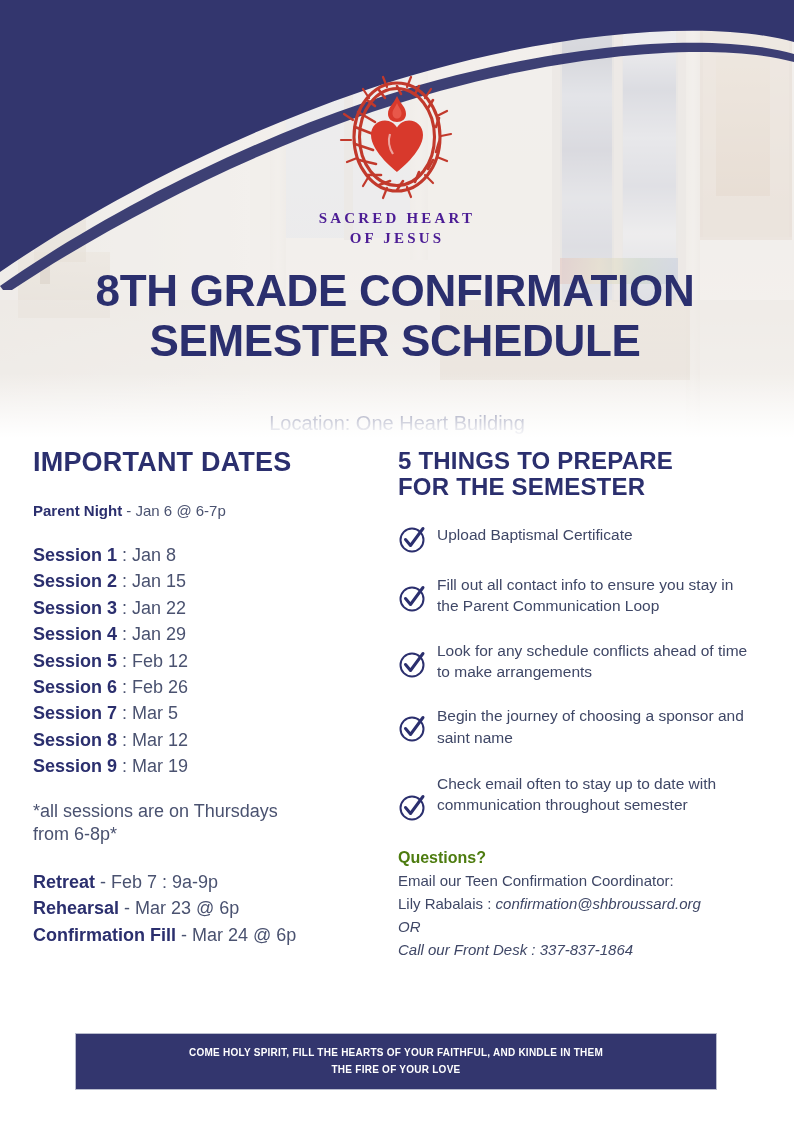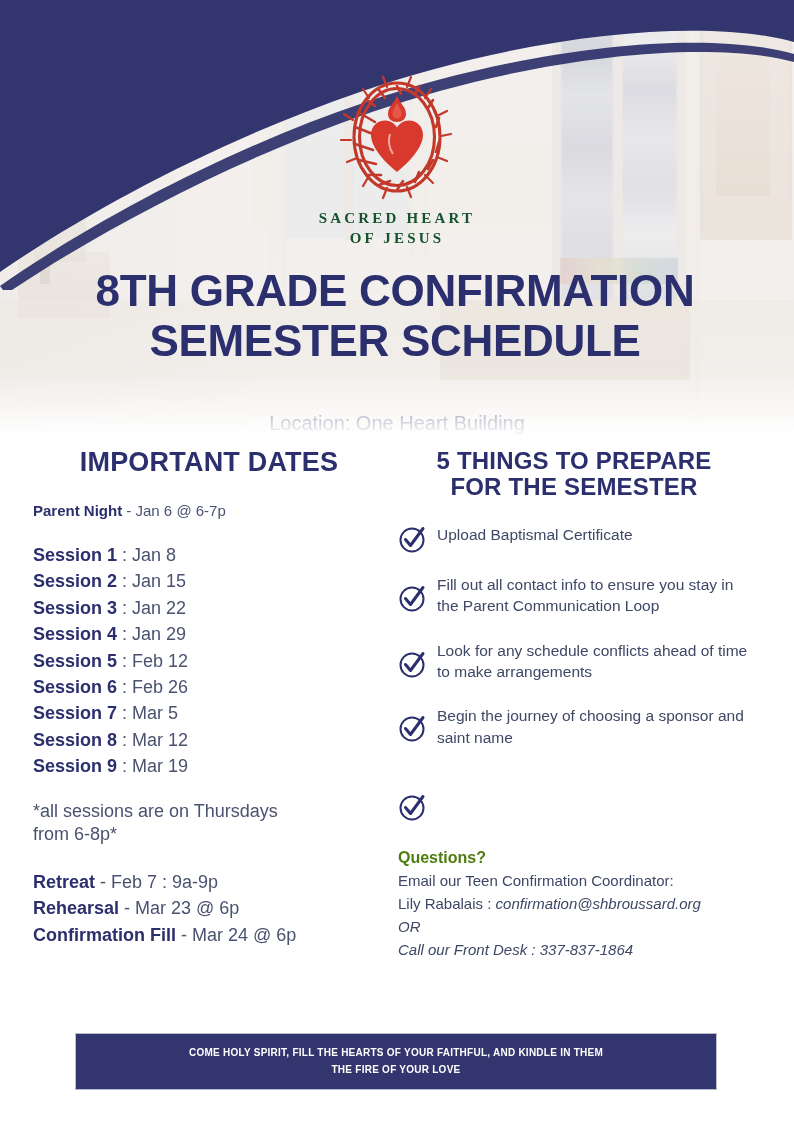--- a/index.html
+++ b/index.html
@@ -29,39 +29,39 @@
   .hero-wash{position:absolute;inset:0;background:rgba(247,245,243,.70);}
   .hero-fade{position:absolute;left:0;bottom:0;width:794px;height:70px;
              background:linear-gradient(180deg,rgba(255,255,255,0) 0%, #ffffff 92%);}
 
   
   .arc-wrap{position:absolute;left:0;top:0;width:794px;height:290px;overflow:hidden;}
 
   
   .logo{position:absolute;left:0;top:72px;width:794px;text-align:center;}
   .logo-mark{display:block;margin:0 auto;}
-  .logo-text{margin-top:6px;color:#14532d;font-family:"Liberation Serif", serif;
+  .logo-text{margin-top:6px;color:#4c1d95;font-family:"Liberation Serif", serif;
              font-weight:700;letter-spacing:3.2px;line-height:1.35;}
   .logo-l1{font-size:15px;}
   .logo-l2{font-size:15px;}
 
   
   .title{position:absolute;left:0;top:266px;width:790px;text-align:center;
          color:#2b2f6e;font-weight:800;font-size:44px;line-height:1.14;
          letter-spacing:-0.3px;font-family:"Liberation Sans", sans-serif;}
   .title .l2{display:block;}
   .location{position:absolute;left:0;top:412px;width:794px;text-align:center;
             color:#3c4272;font-size:20px;font-weight:400;}
 
   
   .cols{position:absolute;left:0;top:448px;width:794px;height:570px;}
   .colL{position:absolute;left:33px;top:0;width:352px;}
   .colR{position:absolute;left:398px;top:0;width:352px;}
 
-  .sec-head{color:#2b2f6e;font-weight:800;font-size:27px;letter-spacing:.2px;line-height:1.1;margin:0 0 0 0;text-align:center;}
+  .sec-head{color:#2b2f6e;font-weight:800;font-size:27px;letter-spacing:.2px;line-height:1.1;margin:0 0 0 0;}
   .sec-head.r{font-size:24px;}
 
   .lbl{color:#2b2f6e;font-weight:700;}
   .val{color:#4a5270;font-weight:400;}
 
   .parent-night{margin-top:24px;font-size:15px;line-height:1.2;}
   .sessions{margin-top:22px;font-size:18px;line-height:1.47;}
   .note{margin-top:20px;font-size:18px;line-height:1.3;color:#4a5270;}
   .closing{margin-top:22px;font-size:18px;line-height:1.48;}
 
@@ -293,20 +293,21 @@
           <span class="ck-txt">Begin the journey of choosing a sponsor and saint name</span>
         </div>
 
         <div class="ck-item i5">
           <span class="ck-ico">
             <svg width="30" height="30" viewBox="0 0 30 30" xmlns="http://www.w3.org/2000/svg">
               <circle cx="14" cy="16" r="11.5" fill="none" stroke="#2b2f6e" stroke-width="2"></circle>
               <path d="M7.5,15.5 L12.5,21.5 L25,4.5" fill="none" stroke="#2b2f6e" stroke-width="3" stroke-linecap="round" stroke-linejoin="round"></path>
             </svg>
           </span>
+          <span class="ck-txt">Check email often to stay up to date with communication throughout semester</span>
         </div>
 
       </div>
 
       <div class="questions">
         <div class="q-head">Questions?</div>
         <div>Email our Teen Confirmation Coordinator:</div>
         <div><span>Lily Rabalais : </span><span class="em">confirmation@shbroussard.org</span></div>
         <div class="em">OR</div>
         <div class="em">Call our Front Desk : 337-837-1864</div>

